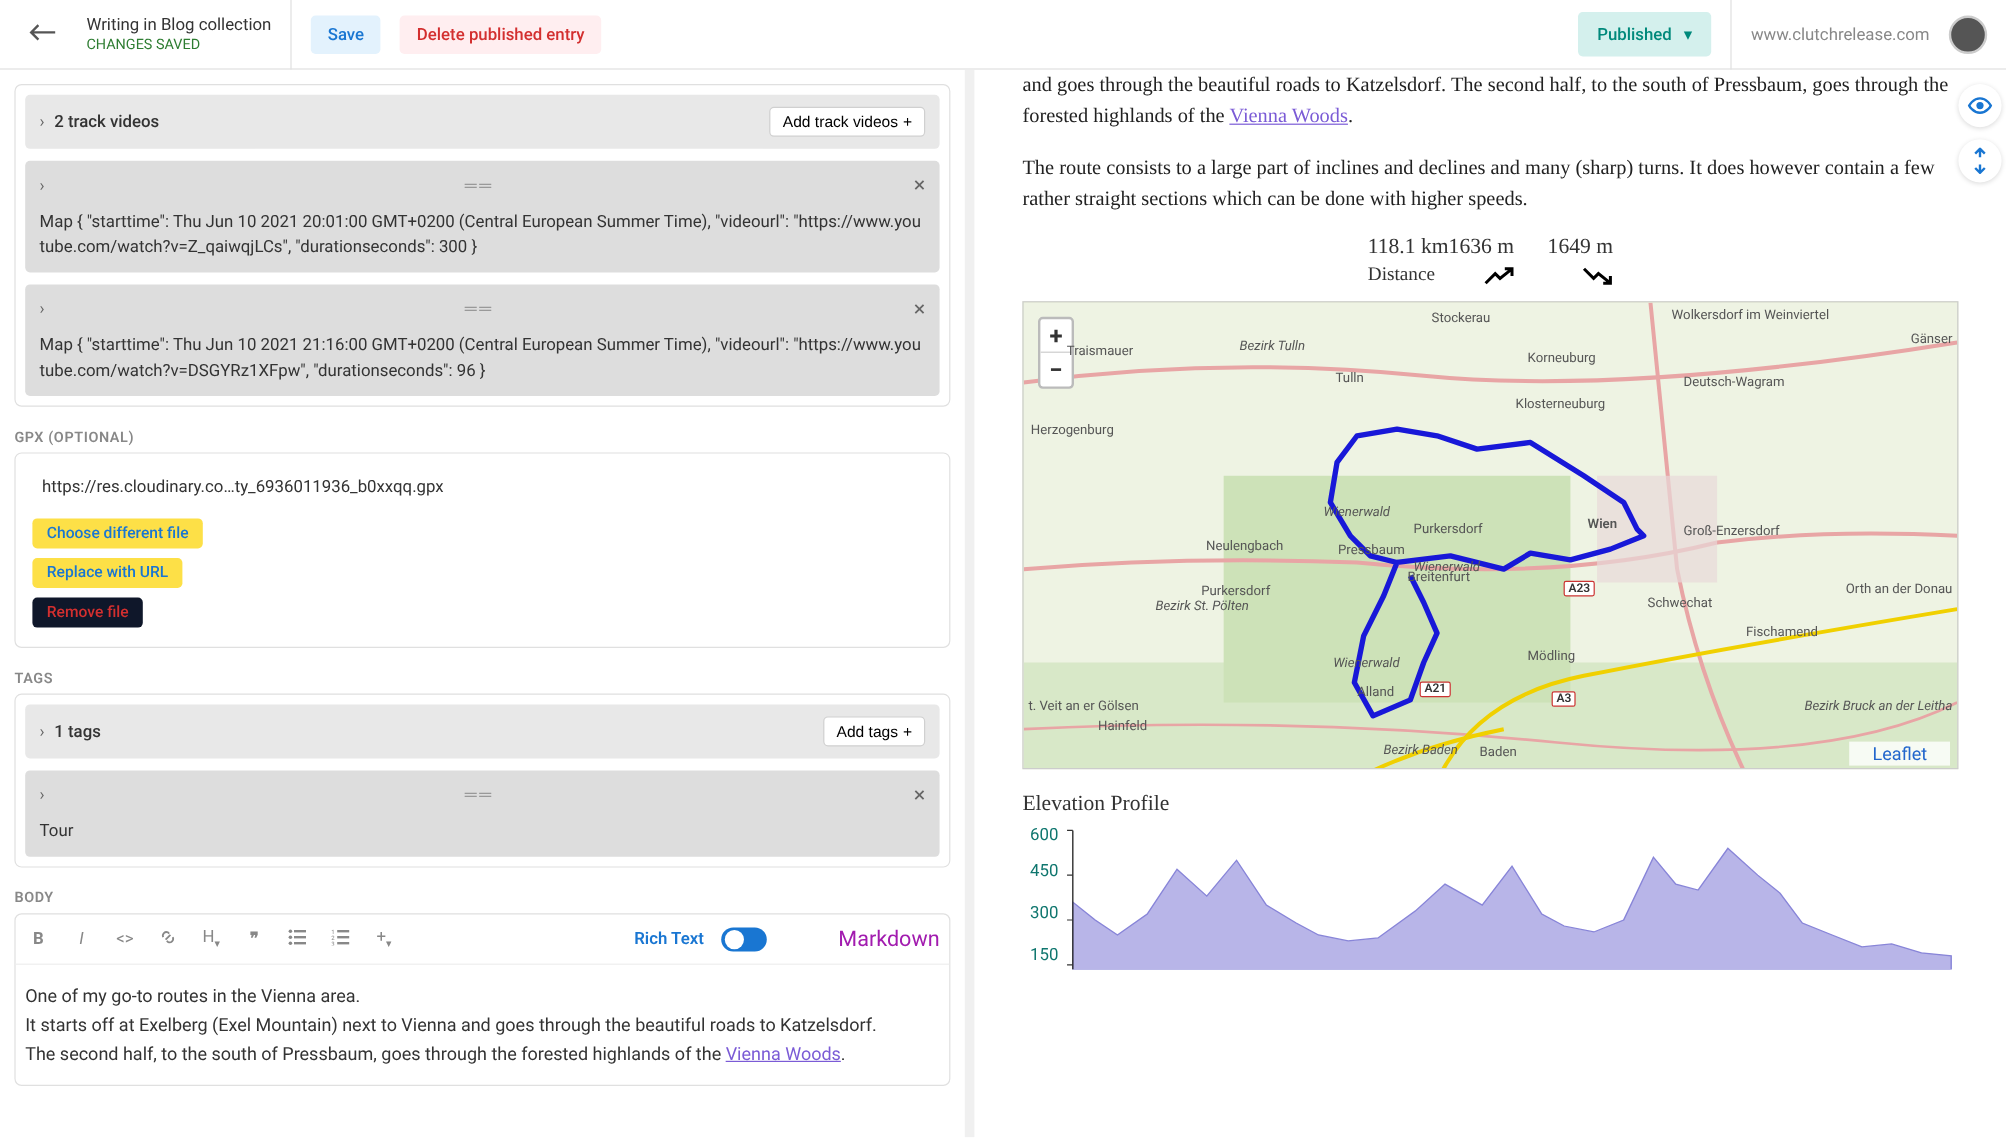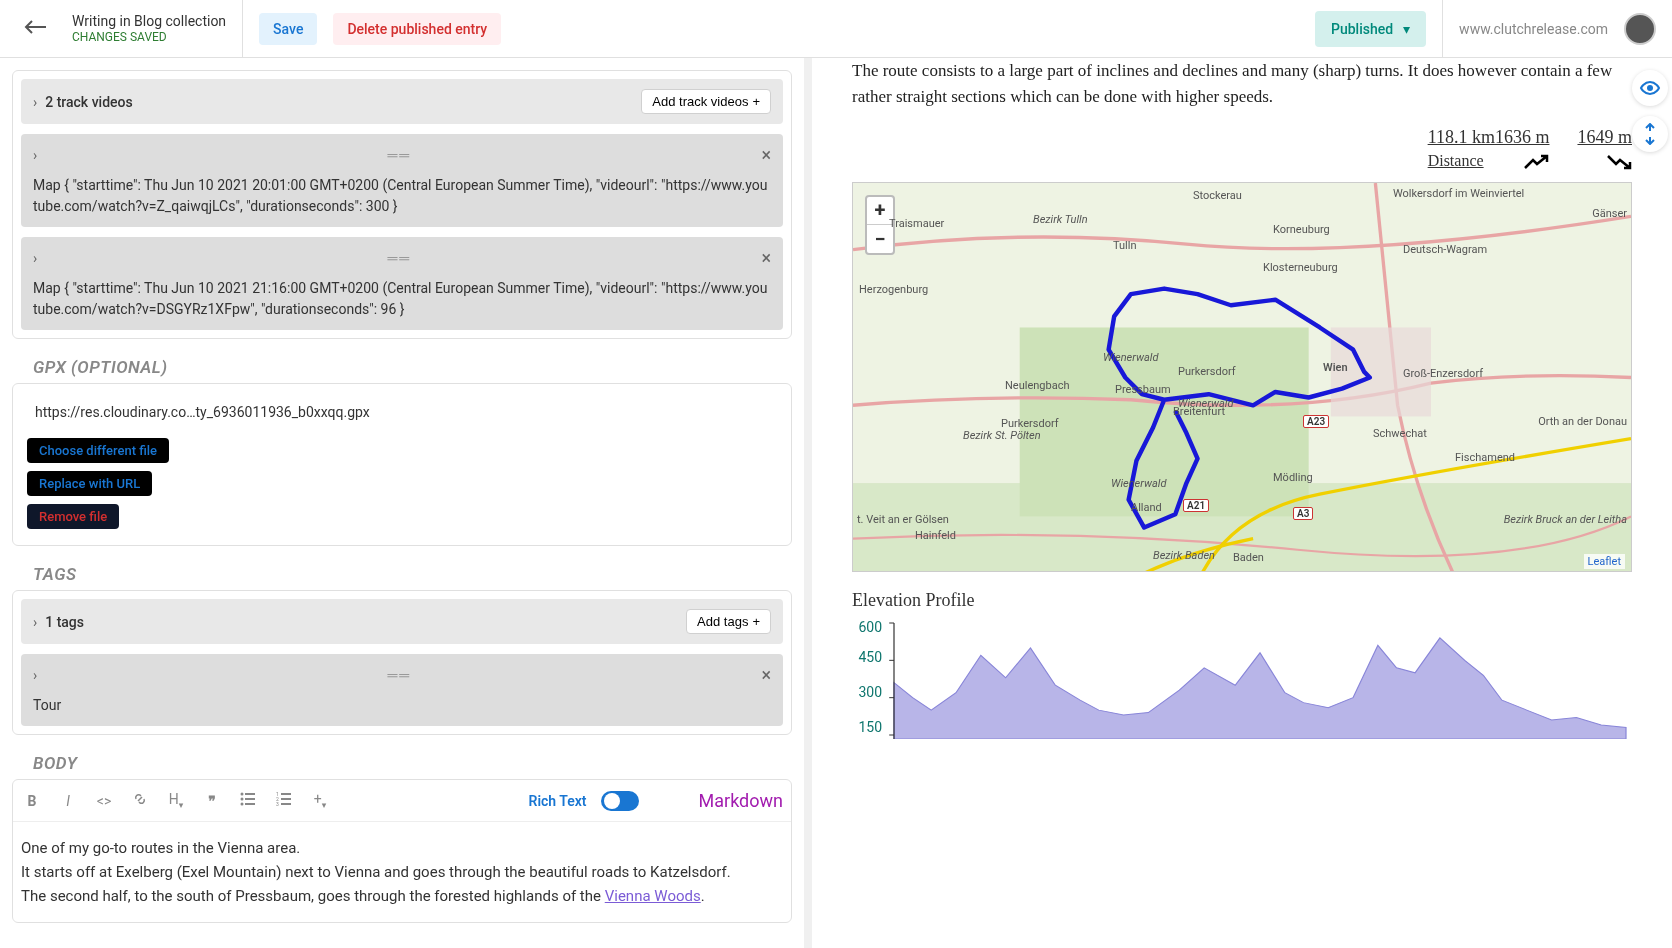--- a/index.html
+++ b/index.html
@@ -29,52 +29,52 @@
 .section-header .label { font-weight: 500; flex: 1; }
 .pill-btn { background: #fff; border: 1px solid #d0d0d0; border-radius: 4px; padding: 4px 10px; font-size: 13px; cursor: pointer; display: inline-flex; align-items: center; gap: 4px; }
 
 .item-block { background: #ddd; border-radius: 4px; margin-top: 10px; padding: 10px 12px; position: relative; }
 .item-top { display: flex; align-items: center; justify-content: space-between; margin-bottom: 10px; }
 .item-top .chev { color: #666; }
 .drag-handle { color: #999; letter-spacing: 2px; }
 .close-x { color: #666; cursor: pointer; font-size: 18px; }
 .item-body { font-size: 14px; color: #333; line-height: 1.5; word-break: break-all; }
 
-.field-label { font-size: 17px; font-weight: 600; color: #888; letter-spacing: 0.5px; margin-bottom: 6px; margin-left: 21px; font-style: italic; }
+.field-label { font-size: 12px; font-weight: 600; color: #888; letter-spacing: 0.5px; margin-bottom: 6px; margin-left: 0; }
 .gpx-url { padding: 8px 8px 14px; font-size: 14px; color: #333; }
 .chip { display: inline-block; padding: 5px 12px; border-radius: 4px; font-size: 13px; margin: 4px 6px 4px 0; cursor: pointer; }
-.chip-blue { background: #000000; color: #1976d2; font-weight: 500; }
+.chip-blue { background: #fde047; color: #1976d2; font-weight: 500; }
 .chip-red { background: #0f172a; color: #d32f2f; font-weight: 500; }
 
 .editor-toolbar { display: flex; align-items: center; gap: 14px; padding: 10px 8px; border-bottom: 1px solid #eee; }
 .tb-icon { color: #888; cursor: pointer; width: 22px; text-align: center; }
 .tb-spacer { flex: 1; }
 .mode-label-active { color: #1976d2; font-weight: 600; font-size: 14px; }
 .mode-label { color: #a21caf; font-size: 18px; margin-left: 46px; }
 .toggle { width: 38px; height: 20px; background: #1976d2; border-radius: 10px; position: relative; cursor: pointer; }
 .toggle-knob { width: 16px; height: 16px; background: #fff; border-radius: 50%; position: absolute; top: 2px; left: 3px; }
 .editor-body { padding: 14px 8px; font-size: 15px; line-height: 1.6; color: #333; }
 .editor-body a { color: #7b5bd6; text-decoration: underline; }
 
 
 .preview-text { font-family: Georgia, serif; font-size: 17px; line-height: 1.55; color: #222; margin-bottom: 16px; }
 .preview-text a { color: #7b5bd6; text-decoration: underline; }
-.stats-row { display: flex; justify-content: flex-end; font-family: Georgia, serif; margin: 12px 0 8px; text-decoration: underline; }
+.stats-row { display: flex; justify-content: center; font-family: Georgia, serif; margin: 12px 0 8px; }
 .stat { text-align: left; }
 .stat-val { font-size: 18px; }
 .stat-label { font-size: 16px; margin-top: 4px; }
 .stat-right { text-align: right; }
 .trend { display: inline-block; margin-top: 6px; }
 
 .map-box { height: 390px; border: 1px solid #ccc; position: relative; background: #e8f0d8; overflow: hidden; }
 .map-bg { position: absolute; inset: 0; }
 .zoom-ctrl { position: absolute; top: 12px; left: 12px; background: #fff; border: 2px solid #bbb; border-radius: 4px; width: 30px; overflow: hidden; }
 .zoom-btn { height: 28px; display: flex; align-items: center; justify-content: center; font-size: 20px; font-weight: bold; cursor: pointer; }
 .zoom-btn:first-child { border-bottom: 1px solid #ccc; }
-.leaflet-tag { position: absolute; bottom: 2px; right: 6px; font-size: 11px; color: #2266cc; background: rgba(255,255,255,0.8); padding: 1px 4px; }
+.leaflet-tag { position: absolute; bottom: 2px; right: 6px; font-size: 15px; color: #2266cc; background: rgba(255,255,255,0.8); padding: 1px 19px; }
 .map-label { position: absolute; font-size: 11px; color: #555; white-space: nowrap; }
 .map-road { position: absolute; font-size: 10px; background: #fff; border: 1px solid #c33; color: #333; padding: 0 3px; border-radius: 2px; font-weight: 600; }
 
 .elev-title { font-family: Georgia, serif; font-size: 18px; margin: 18px 0 8px; }
 .elev-chart { height: 120px; position: relative; }
 .elev-ylab { position: absolute; left: 30px; font-size: 14px; color: #0f766e; transform: translateX(-100%); }
 
 .side-icons { position: absolute; top: 70px; right: 0; width: 44px; display: flex; flex-direction: column; gap: 10px; align-items: center; }
 .side-icon { width: 36px; height: 36px; border-radius: 50%; background: #fff; box-shadow: 0 1px 4px rgba(0,0,0,0.15); display: flex; align-items: center; justify-content: center; cursor: pointer; }
 </style>
@@ -206,20 +206,23 @@
         </div>
         <div class="editor-body">
           <span>One of my go-to routes in the Vienna area.</span><br>
           <span>It starts off at Exelberg (Exel Mountain) next to Vienna and goes through the beautiful roads to Katzelsdorf.</span><br>
           <span>The second half, to the south of Pressbaum, goes through the forested highlands of the </span><a href="#">Vienna Woods</a><span>.</span>
         </div>
       </div>
     </div>
 
     <div class="right">
+      <p class="preview-text">
+        <span>and goes through the beautiful roads to Katzelsdorf. The second half, to the south of Pressbaum, goes through the forested highlands of the </span><a href="#">Vienna Woods</a><span>.</span>
+      </p>
       <p class="preview-text">The route consists to a large part of inclines and declines and many (sharp) turns. It does however contain a few rather straight sections which can be done with higher speeds.</p>
 
       <div class="stats-row">
         <div class="stat">
           <div class="stat-val">118.1 km</div>
           <div class="stat-label">Distance</div>
         </div>
         <div style="display:flex;gap:28px;">
           <div class="stat stat-right">
             <div class="stat-val">1636 m</div>

